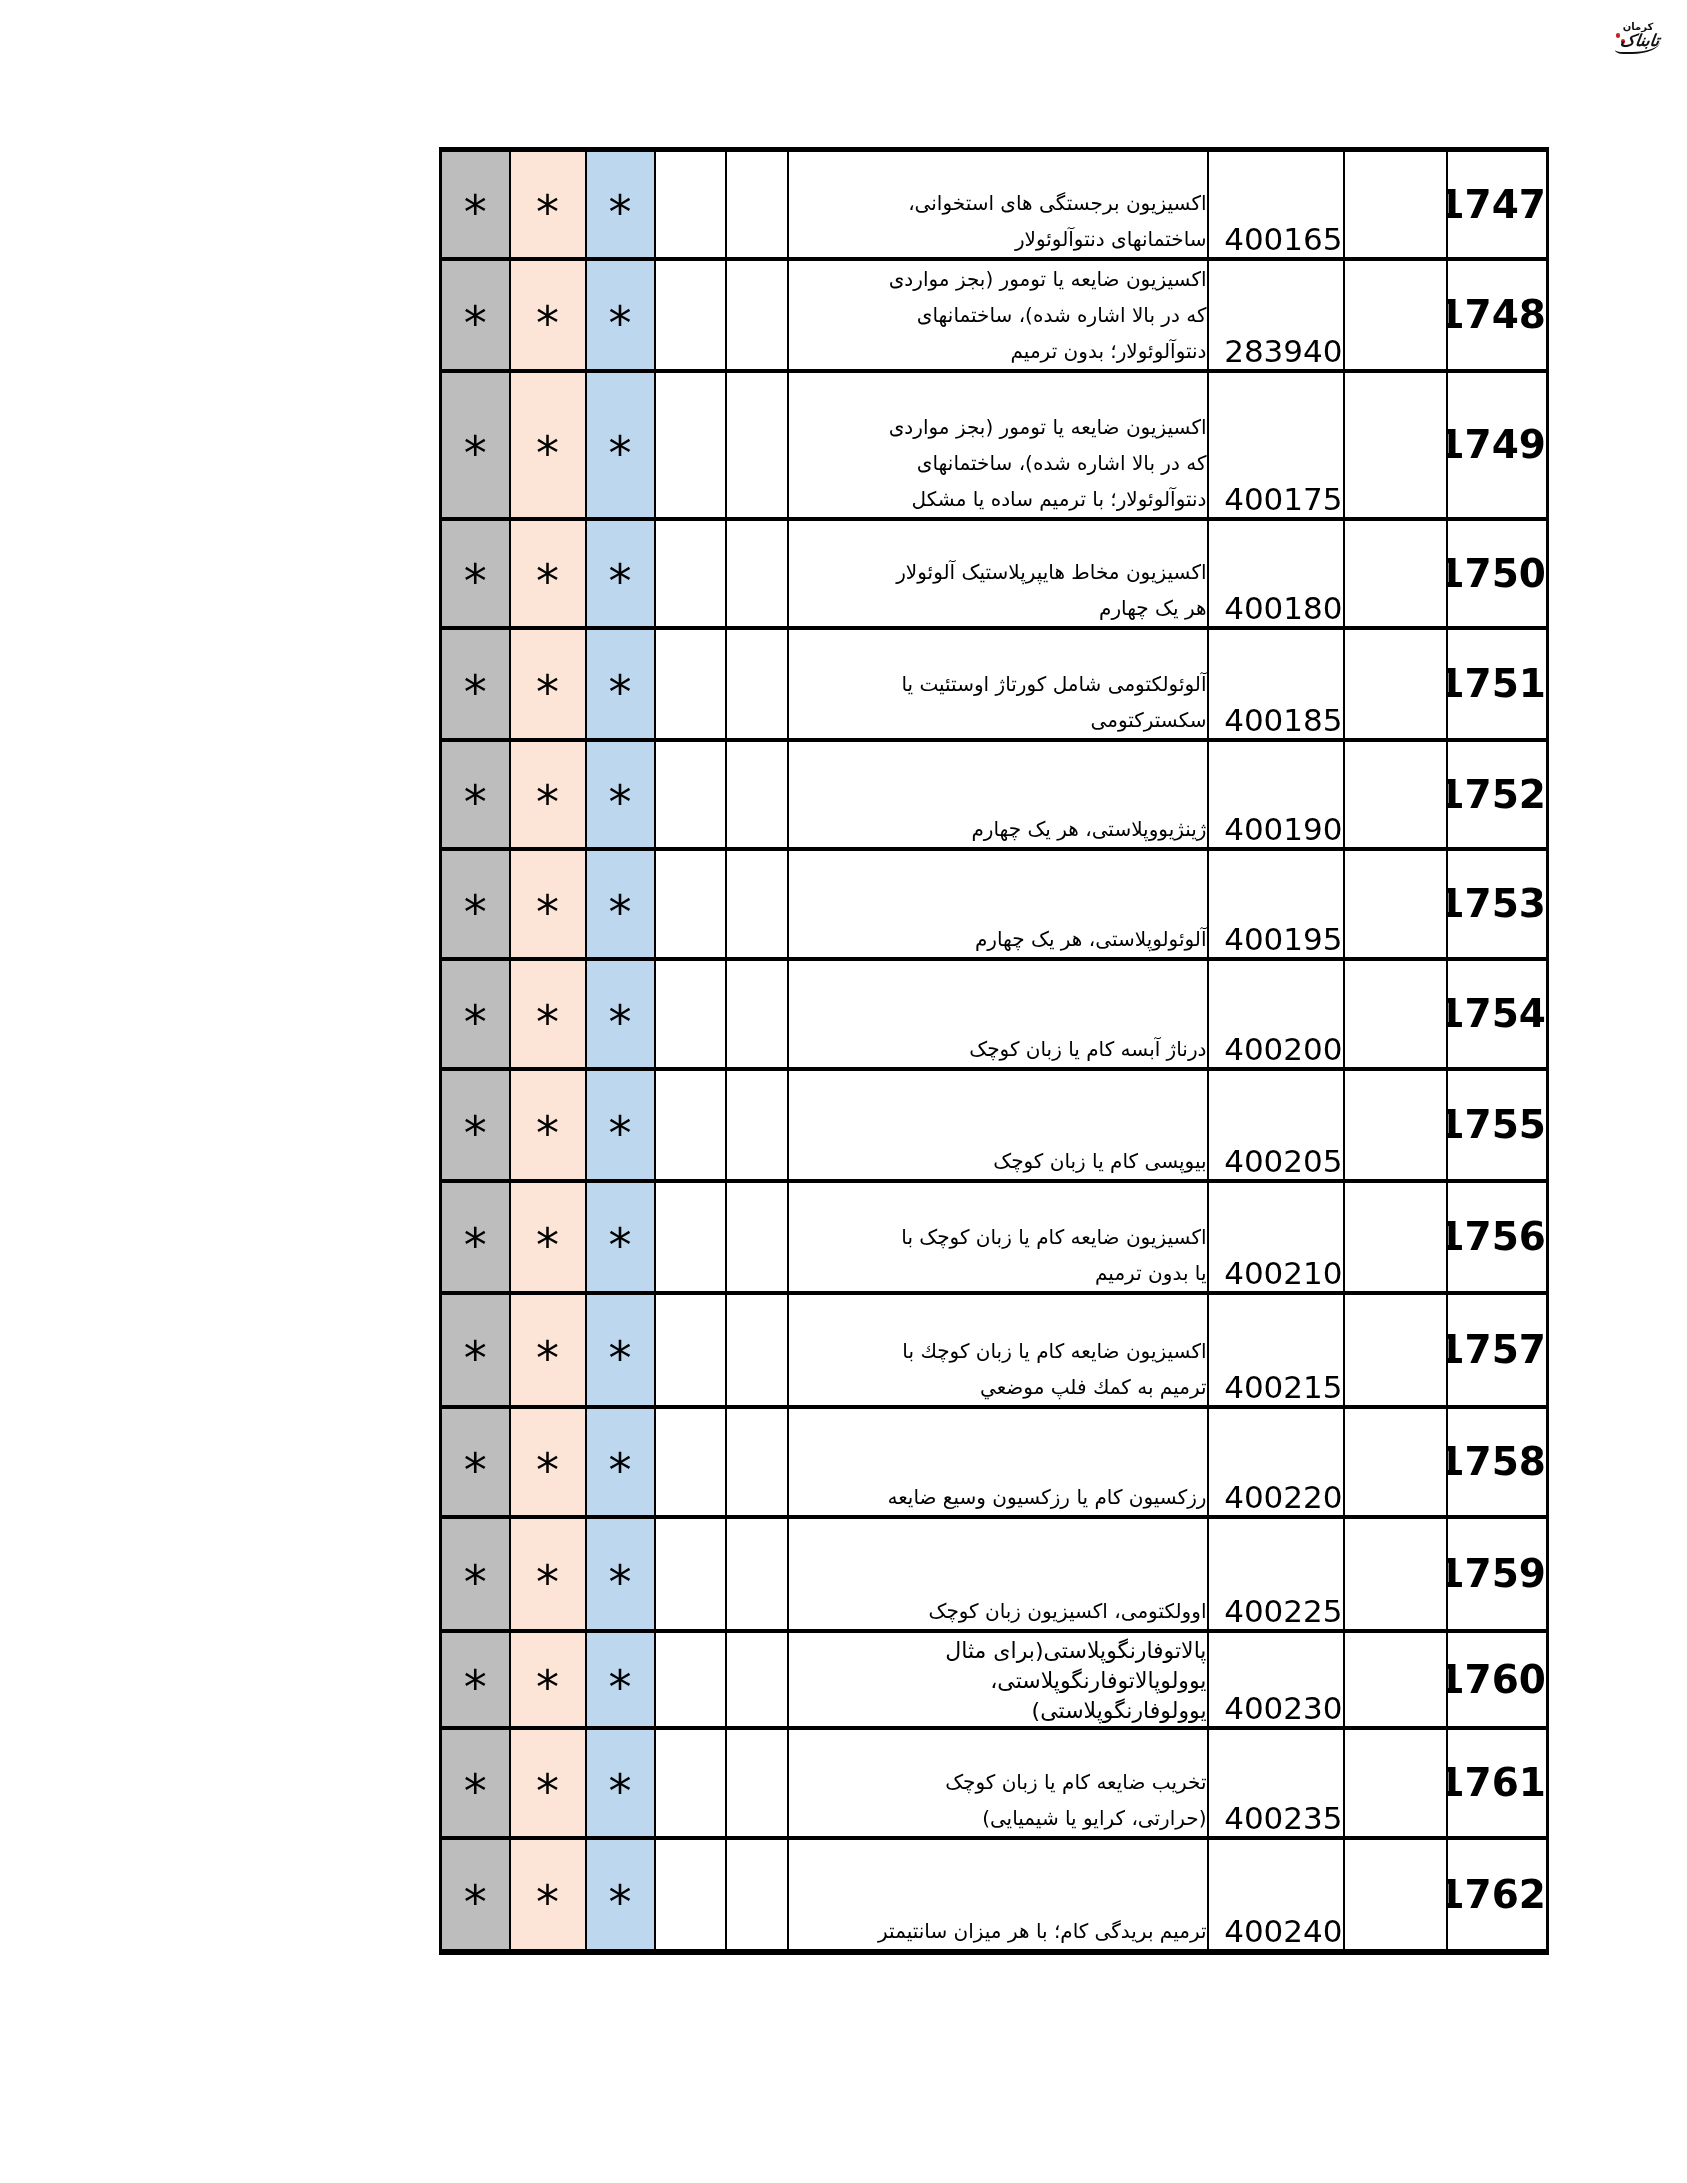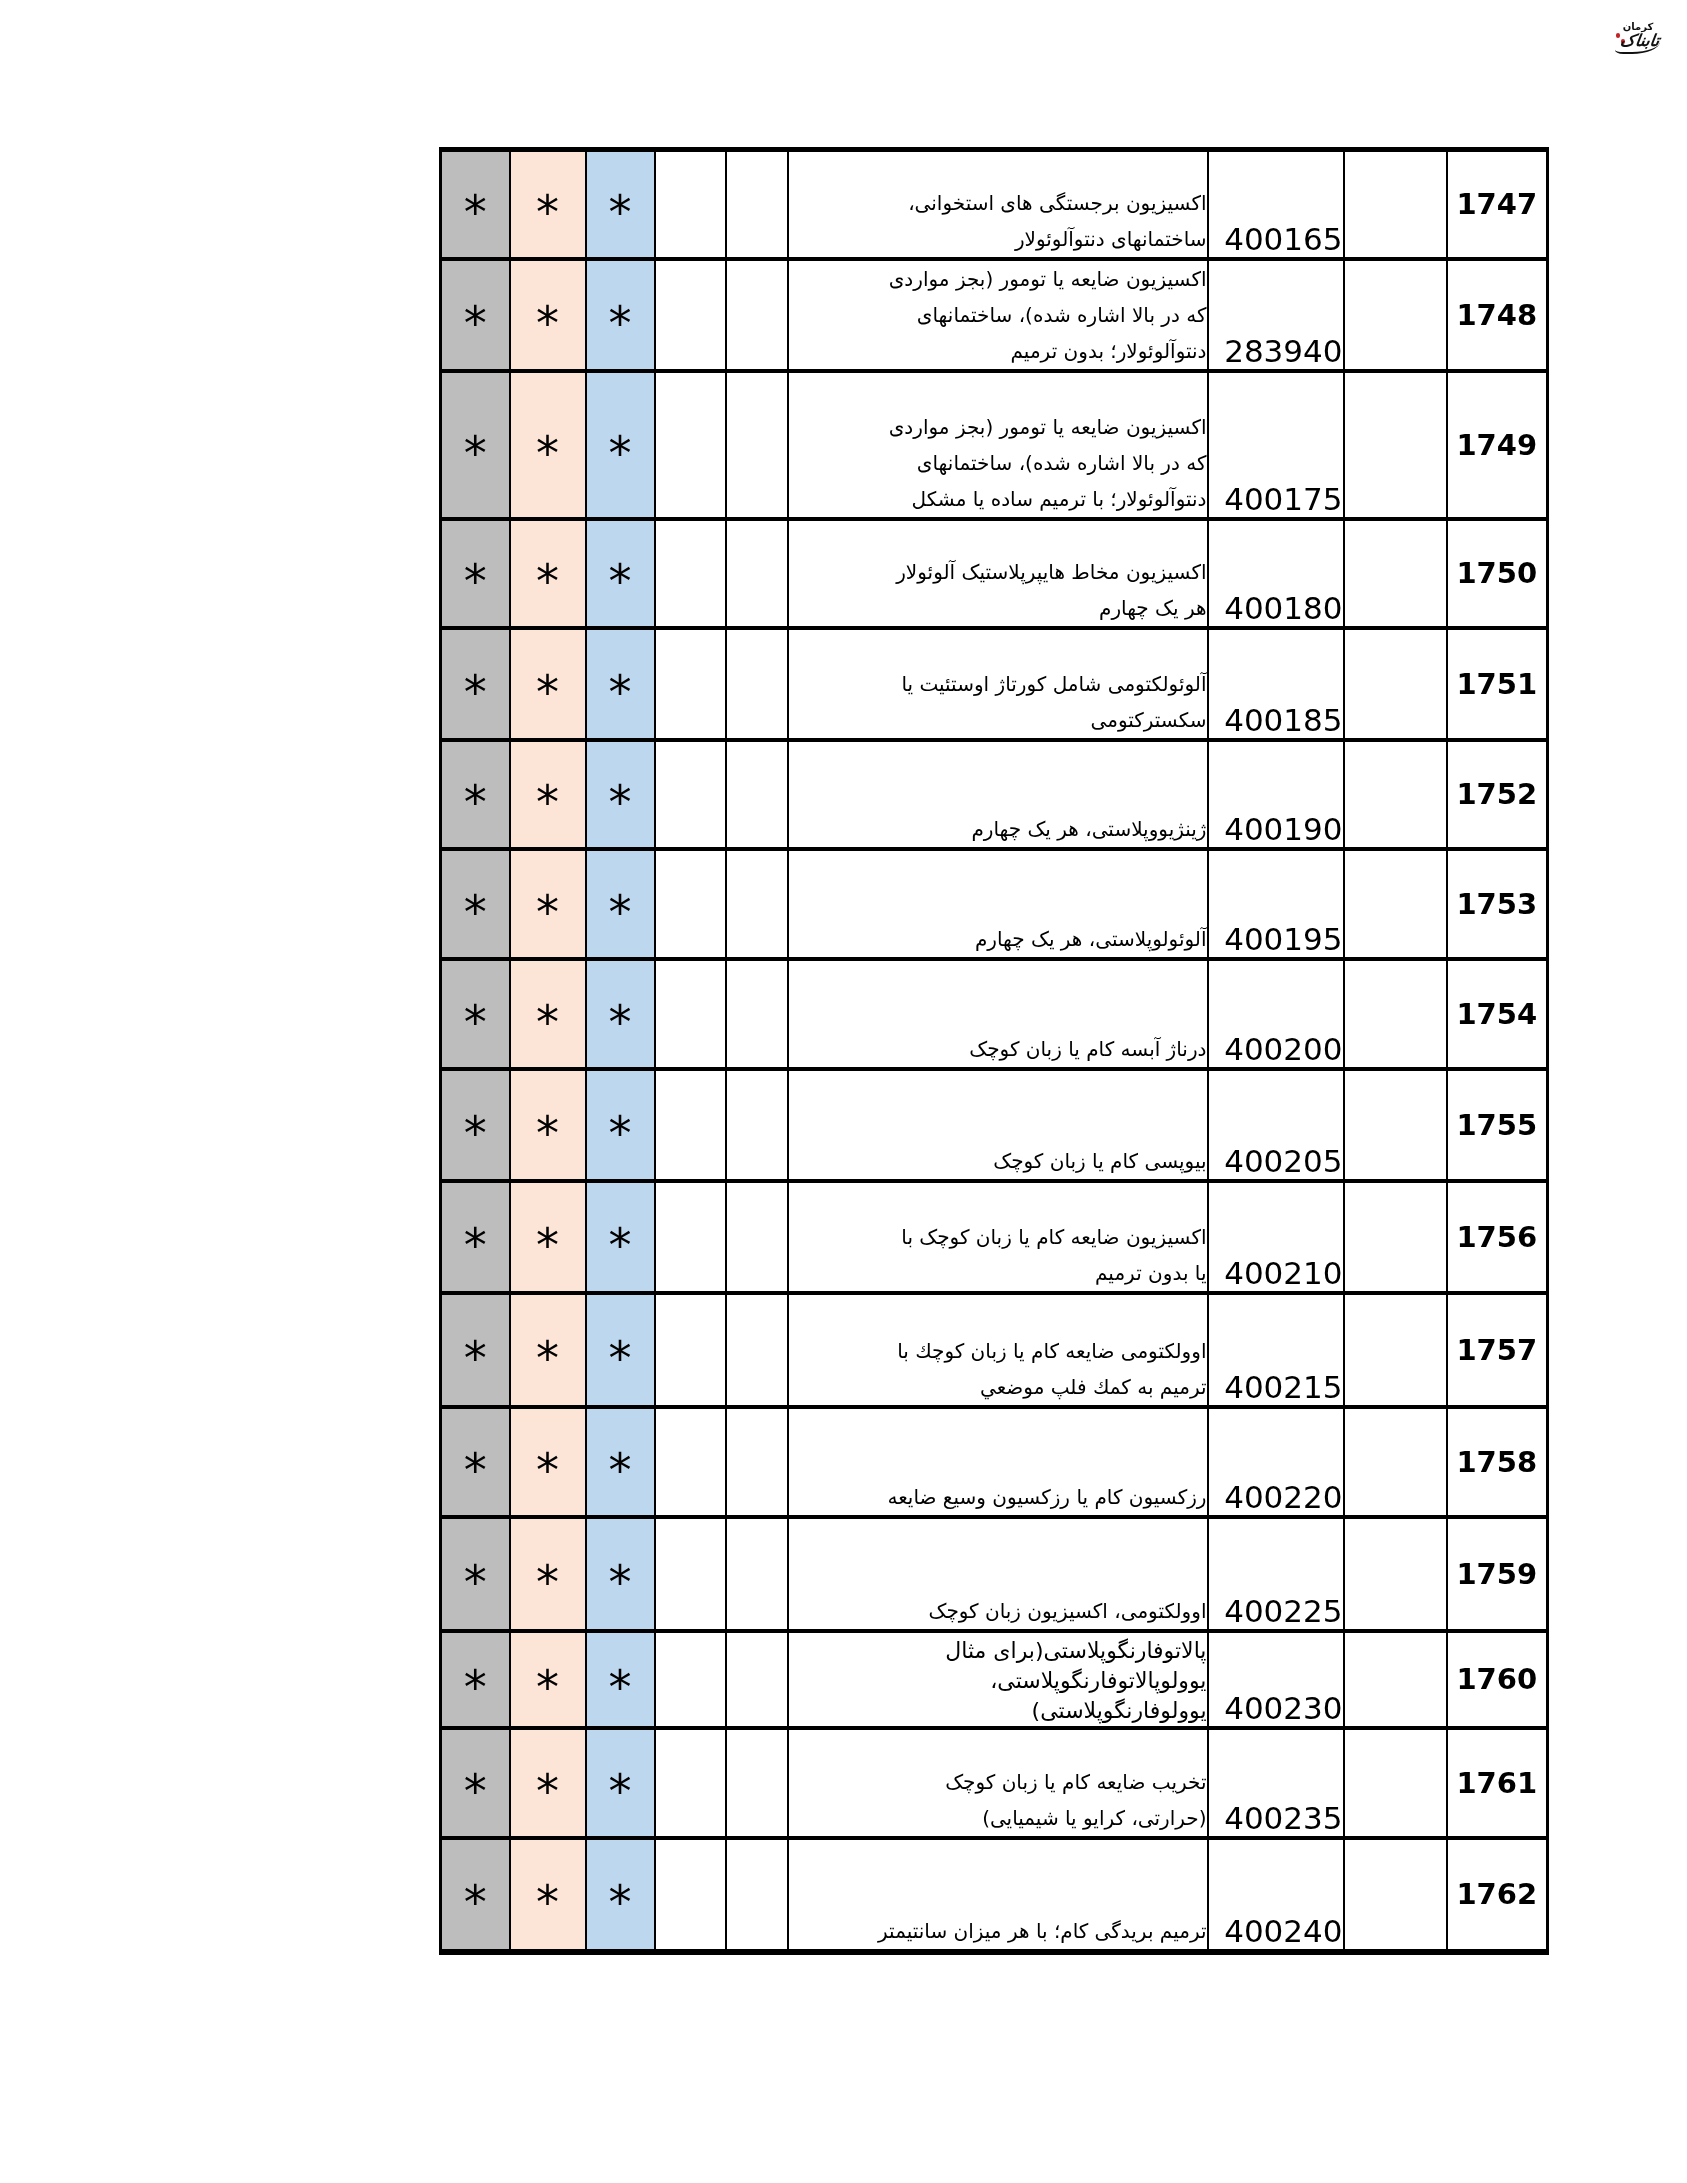--- a/index.html
+++ b/index.html
@@ -88,21 +88,21 @@
   tr:nth-child(11) { height: 114px; }
   tr:nth-child(12) { height: 110px; }
   tr:nth-child(13) { height: 114px; }
   tr:nth-child(14) { height: 97px; }
   tr:nth-child(15) { height: 110px; }
   tr:nth-child(16) { height: 114px; }
 
   td.rownum {
     text-align: center;
     vertical-align: middle;
-    font-size: 29px;
+    font-size: 39px;
     font-weight: bold;
     color: #000;
   }
   td.code {
     direction: ltr;
     text-align: right;
     vertical-align: bottom;
     font-size: 31px;
     color: #000;
     padding-left: 9.3px;
@@ -275,21 +275,21 @@
         <td class="blank"></td>
         <td class="blank"></td>
         <td class="star blue"><span>*</span></td>
         <td class="star peach"><span>*</span></td>
         <td class="star gray"><span>*</span></td>
       </tr>
       <tr>
         <td class="rownum">1757</td>
         <td class="empty"></td>
         <td class="code">400215</td>
-        <td class="desc">اوولکتومی ضایعه کام یا زبان کوچك با
+        <td class="desc">اکسیزیون ضایعه کام یا زبان کوچك با
 ترمیم به کمك فلپ موضعي</td>
         <td class="blank"></td>
         <td class="blank"></td>
         <td class="star blue"><span>*</span></td>
         <td class="star peach"><span>*</span></td>
         <td class="star gray"><span>*</span></td>
       </tr>
       <tr>
         <td class="rownum">1758</td>
         <td class="empty"></td>

